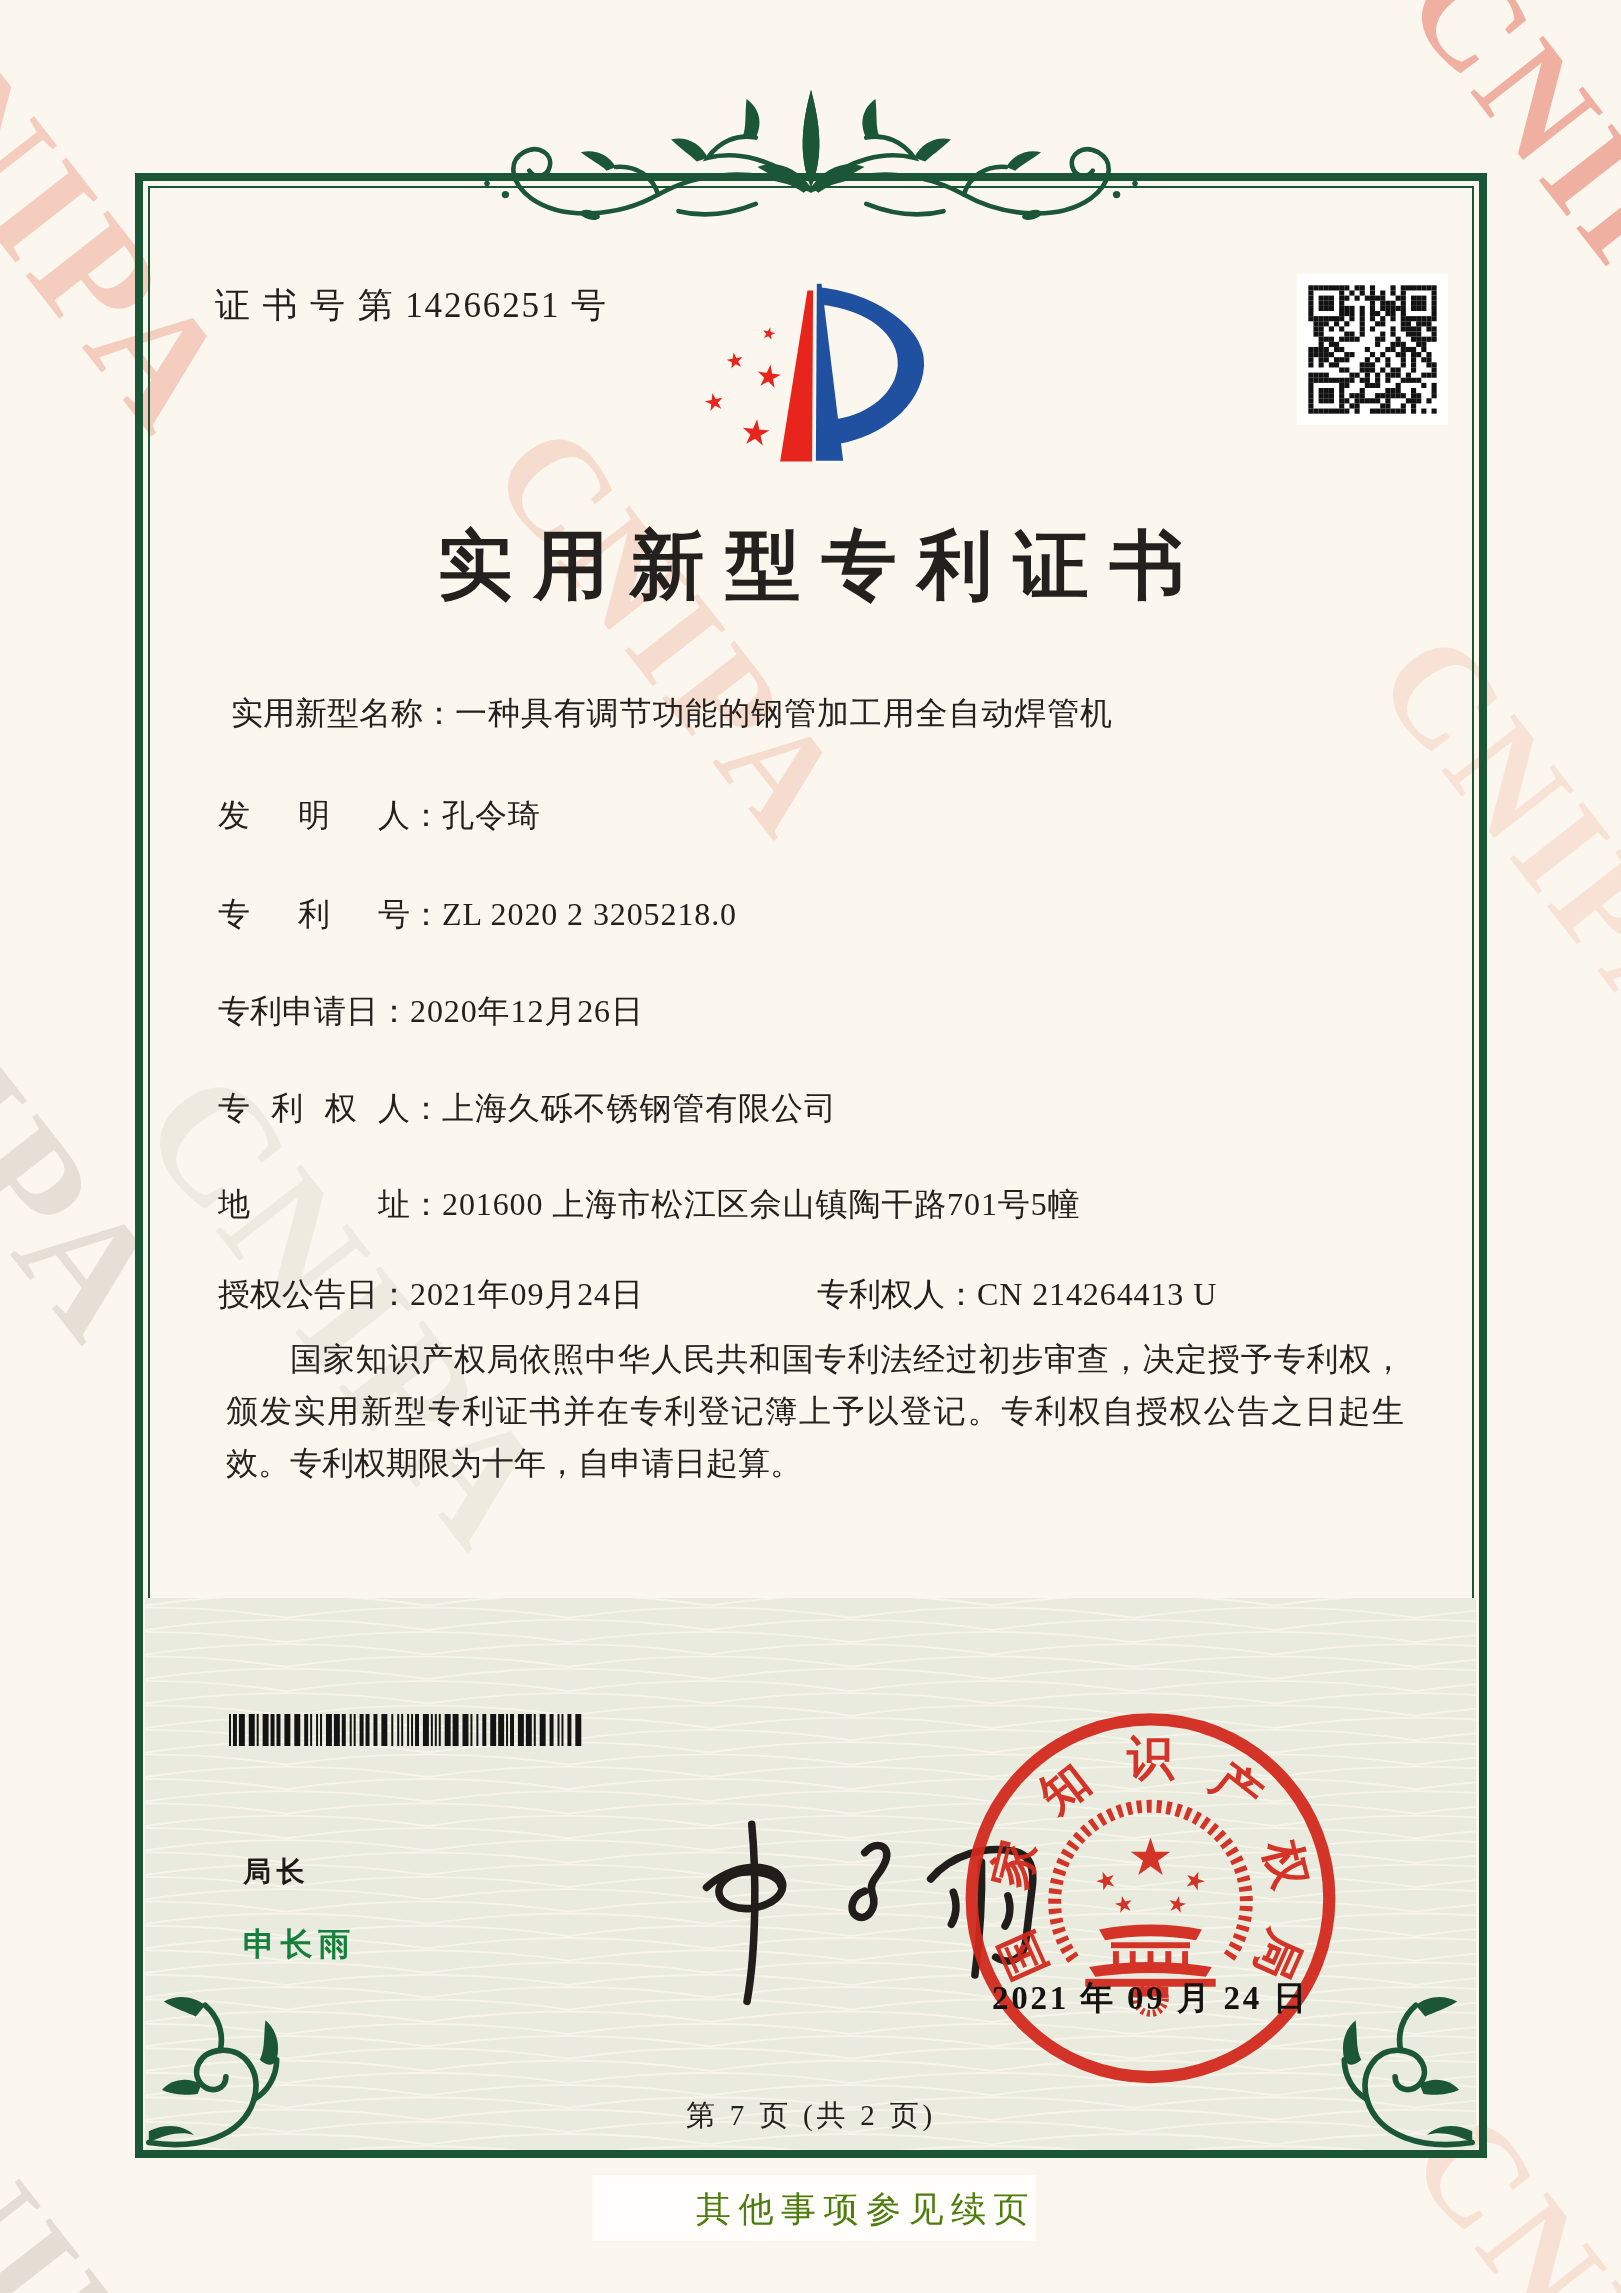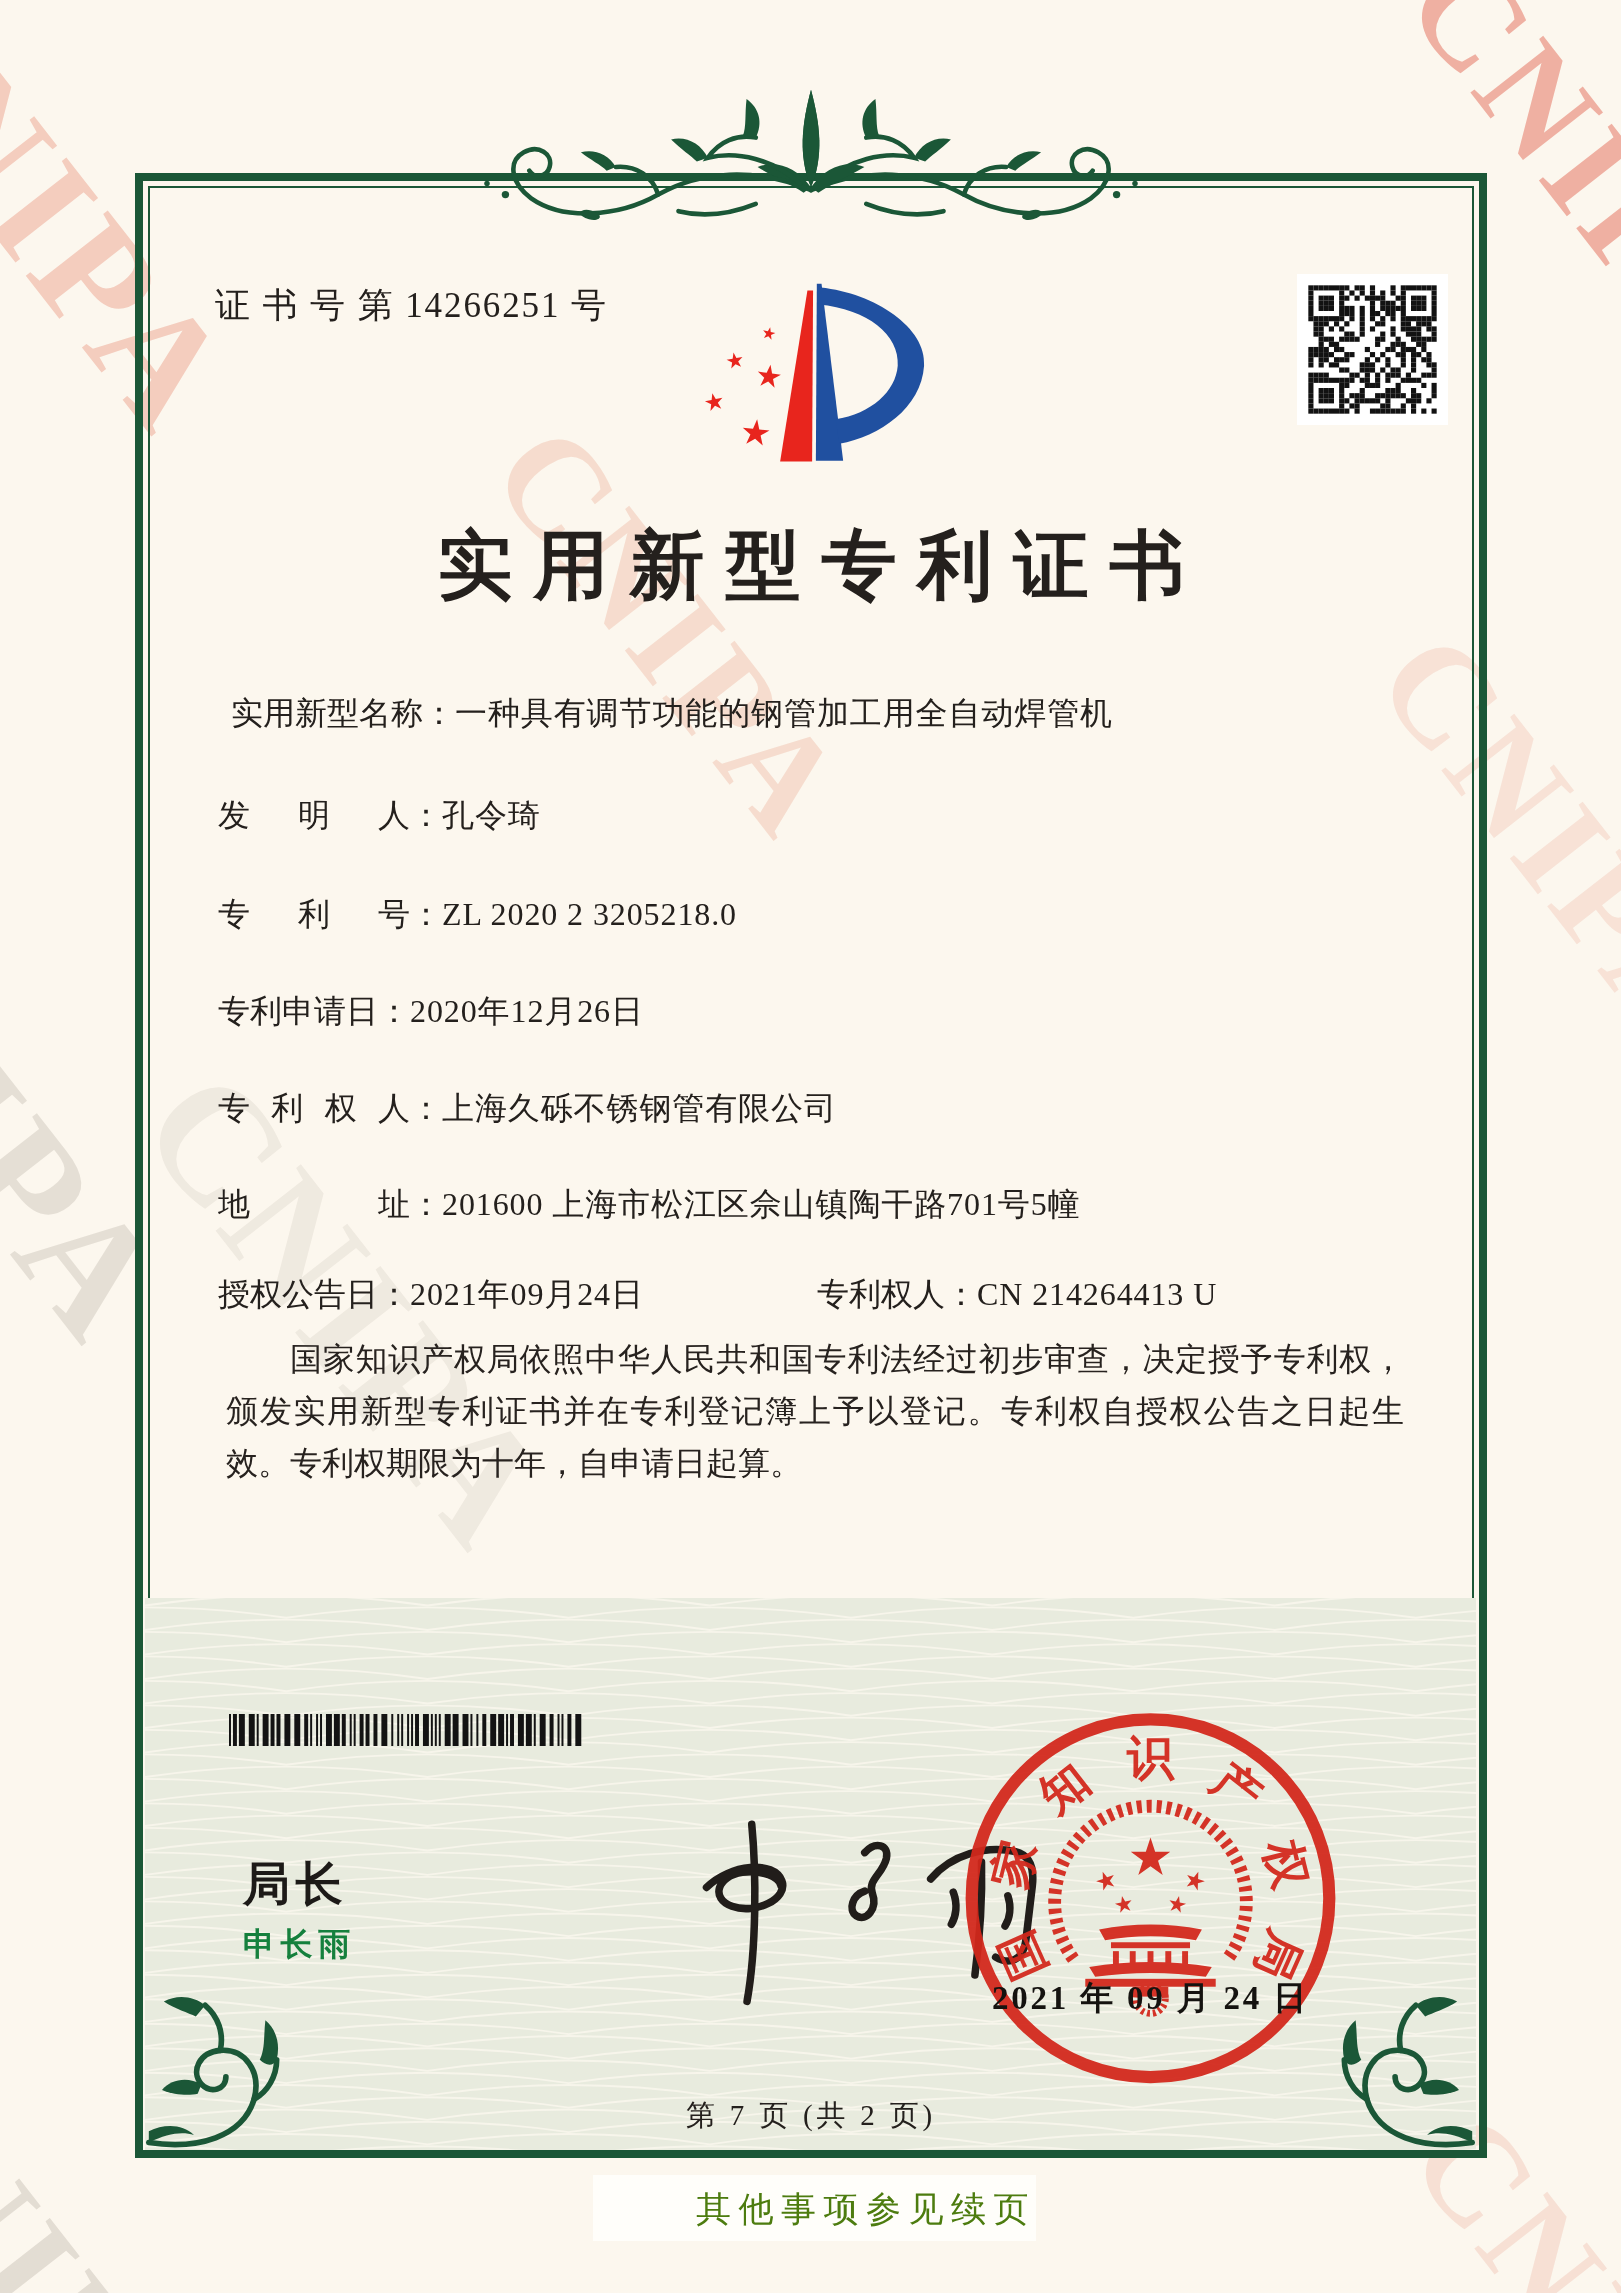--- a/index.html
+++ b/index.html
@@ -58,21 +58,21 @@
   
   #body-text{
     position:absolute; left:218px; top:1326px; width:1194px;
     font-size:32px; line-height:1.62; text-align:justify; color:#27221f;
   }
   #body-text p{margin:8px; text-indent:2em;}
   
   #waves{position:absolute; left:145px; top:1598px; width:1331px; height:552px;}
   
   #barcode{position:absolute; left:229px; top:1714px; width:360px; height:32px;}
-  #director-label{position:absolute; left:243px; top:1853px; font-size:47px; font-weight:600; letter-spacing:5.6px; font-family:"Liberation Sans","DejaVu Sans",sans-serif; color:#1d1a18;}
+  #director-label{position:absolute; left:243px; top:1853px; font-size:28px; font-weight:600; letter-spacing:5.6px; font-family:"Liberation Sans","DejaVu Sans",sans-serif; color:#1d1a18;}
   #director-name{position:absolute; left:243px; top:1923px; font-size:32px; font-weight:600; letter-spacing:5.6px; font-family:"Liberation Sans","DejaVu Sans",sans-serif; color:#15803d;}
   #signature{position:absolute; left:650px; top:1798px; width:405px; height:226px;}
   #seal{position:absolute; left:951px; top:1695px; width:399px; height:399px; opacity:.94;}
   .ring-ch{font-size:50px; font-weight:700; fill:#d3281c; text-anchor:middle; dominant-baseline:central; font-family:"Liberation Serif","DejaVu Serif",serif;}
   #seal-date{
     position:absolute; left:951px; top:1976px; width:399px; text-align:center;
     font-size:33px; color:#151310; letter-spacing:2.8px; font-weight:600; white-space:nowrap;
   }
   #page-info{position:absolute; left:135px; top:2096px; width:1352px; text-align:center; font-size:29px; letter-spacing:3.8px; color:#24201d;}
   #cont-strip{position:absolute; left:593px; top:2175px; width:443px; height:66px; background:#fffefa;}

